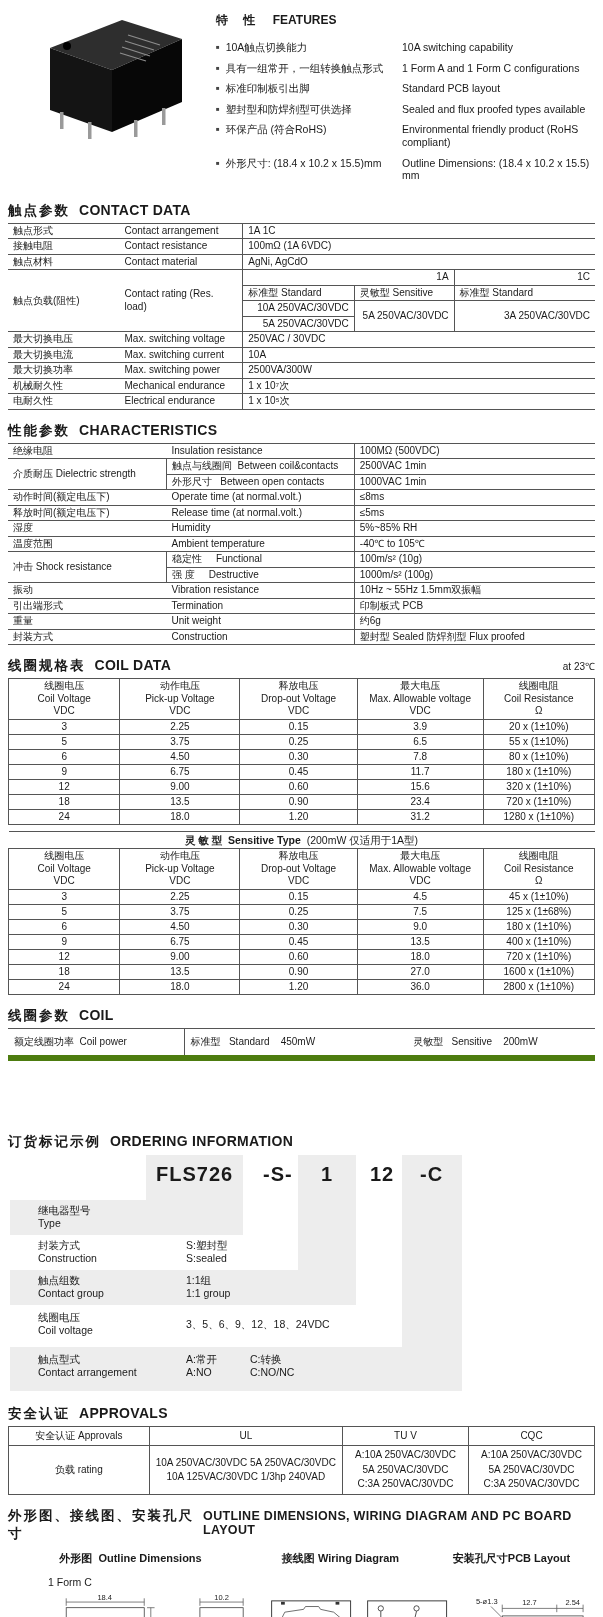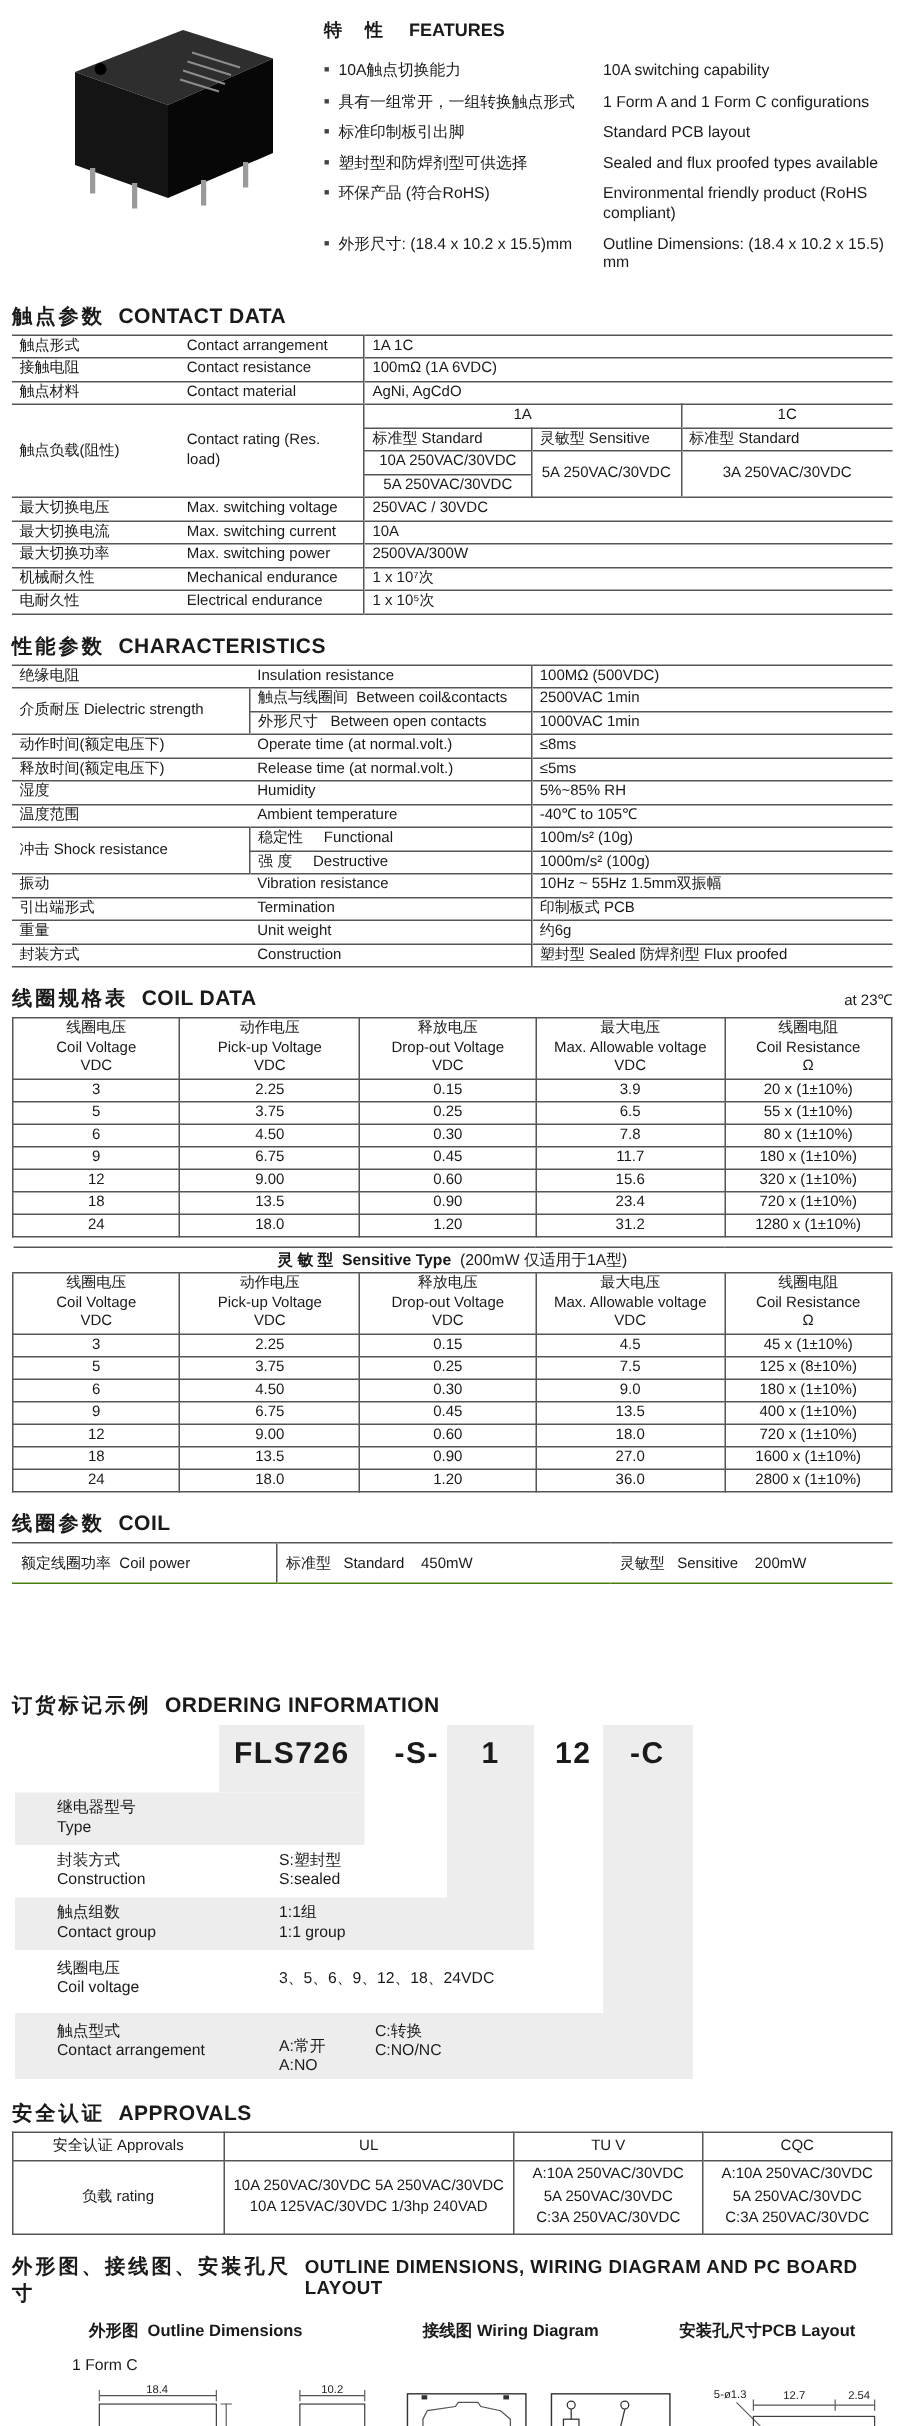--- a/index.html
+++ b/index.html
@@ -16,29 +16,29 @@
   .photo-wrap{width:190px;padding:4px 0 0 14px}
   .features{flex:1;margin-left:18px;padding-top:4px}
   .features-heading{font-weight:bold;font-size:12px;margin-bottom:12px}
   .features-heading .h-zh{letter-spacing:6px;margin-right:8px}
   .feat-row{display:grid;grid-template-columns:186px 1fr;font-size:10.5px;margin-bottom:8px;line-height:1.2}
   .feat-zh .bullet{font-size:6px;color:#444;vertical-align:2px;margin-right:6px}
   
   table.t{width:100%;border-collapse:collapse;font-size:10px;line-height:1.25;border-top:1.5px solid #222;border-bottom:1.5px solid #222}
   table.t td{border-top:1px solid #555;border-bottom:1px solid #555;padding:1px 5px;vertical-align:middle}
   table.t td.vl{border-left:1px solid #555}
-  table.t td.c{text-align:center}
+  table.t td.c{text-align:right}
   
   table.grid{width:100%;border-collapse:collapse;font-size:10px;border-top:1.5px solid #222;border-bottom:1.5px solid #222;margin-top:2px}
   table.grid td{border:1px solid #555;text-align:center;padding:1px 3px;line-height:1.2}
   table.grid td.title{border-left:none;border-right:none;font-size:10.5px;padding:2px}
   table.grid td.hdr div{line-height:1.25}
   
   table.coilrow{width:100%;border-collapse:collapse;font-size:10px;border-top:1.5px solid #222;border-bottom:1.5px solid #222}
-  table.coilrow td{padding:6px 6px;border-top:1px solid #555;border-bottom:1px solid #4d7c0f}
+  table.coilrow td{padding:6px 6px;border-top:1px solid #555;border-bottom:6px solid #4d7c0f}
   table.coilrow td.vl{border-left:1px solid #555}
   
   .order-diagram{position:relative;height:238px;margin-top:4px;font-size:10.5px}
   .band{position:absolute;background:#ededed}
   .code{position:absolute;font-size:20px;font-weight:bold;letter-spacing:1px}
   .ol-label{position:absolute;line-height:1.3}
   .ol-val{position:absolute;line-height:1.3}
   
   table.appr{width:100%;border-collapse:collapse;font-size:10px;border-top:1.5px solid #222;border-bottom:1.5px solid #222}
   table.appr td{border:1px solid #555;text-align:center;padding:2px 4px;line-height:1.45}
@@ -400,21 +400,21 @@
           <td>2.25</td>
           <td>0.15</td>
           <td>4.5</td>
           <td>45  x (1±10%)</td>
         </tr>
       <tr>
           <td>5</td>
           <td>3.75</td>
           <td>0.25</td>
           <td>7.5</td>
-          <td>125  x (8±10%)</td>
+          <td>125  x (1±68%)</td>
         </tr>
       <tr>
           <td>6</td>
           <td>4.50</td>
           <td>0.30</td>
           <td>9.0</td>
           <td>180  x (1±10%)</td>
         </tr>
       <tr>
           <td>9</td>
@@ -508,21 +508,21 @@
         <div>线圈电压</div>
         <div>Coil voltage</div>
       </div>
     <div class="ol-val" style="left:178px;top:163px">
         <div>3、5、6、9、12、18、24VDC</div>
       </div>
     <div class="ol-label" style="left:30px;top:198px">
         <div>触点型式</div>
         <div>Contact arrangement</div>
       </div>
-    <div class="ol-val" style="left:178px;top:208px">
+    <div class="ol-val" style="left:178px;top:198px">
         <div>A:常开</div>
         <div>A:NO</div>
       </div>
     <div class="ol-val" style="left:242px;top:198px">
         <div>C:转换</div>
         <div>C:NO/NC</div>
       </div>
   </div>
 
   <h2 class="sec">

